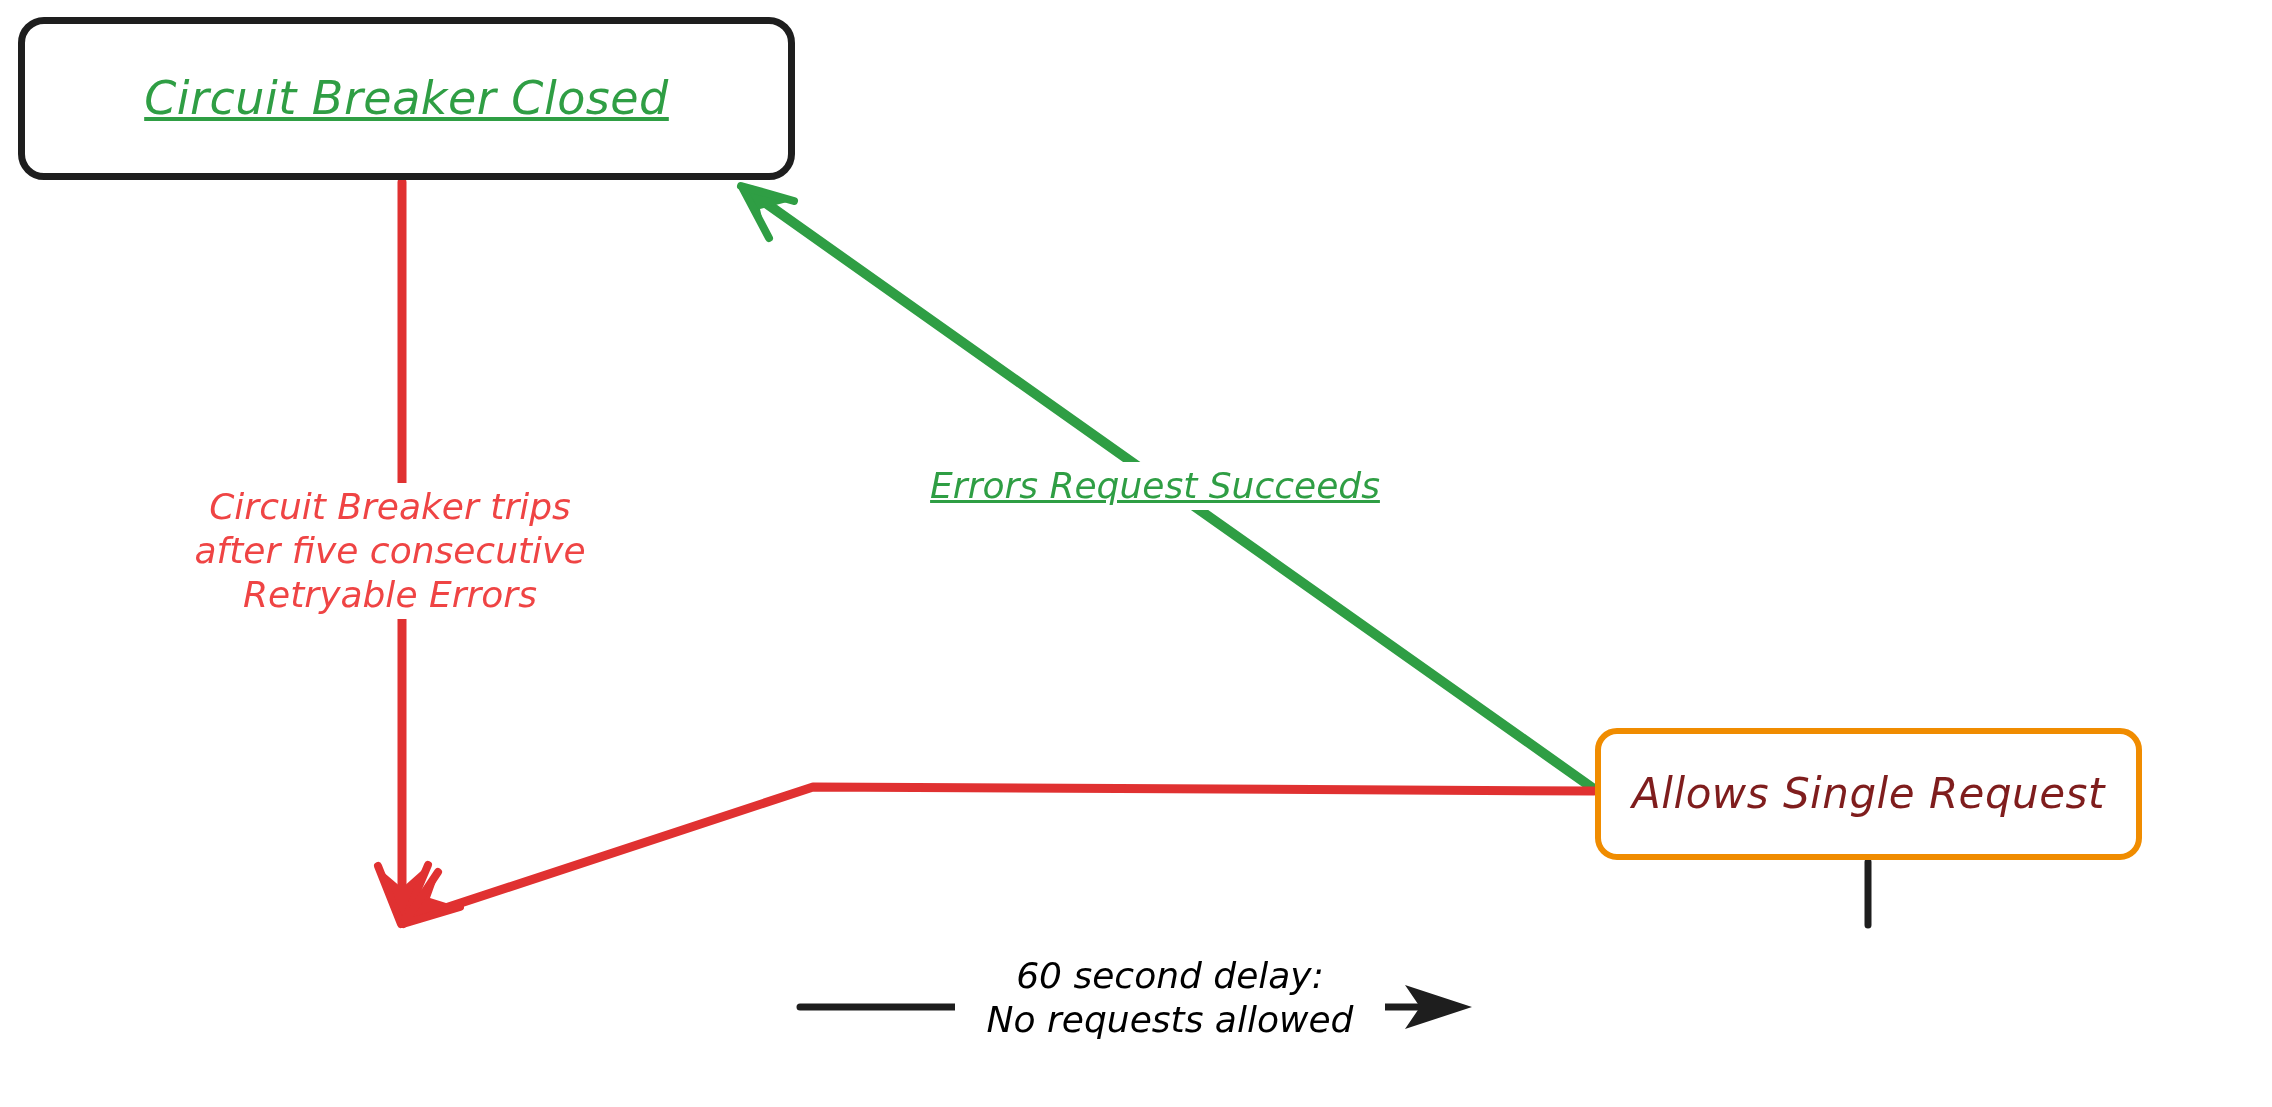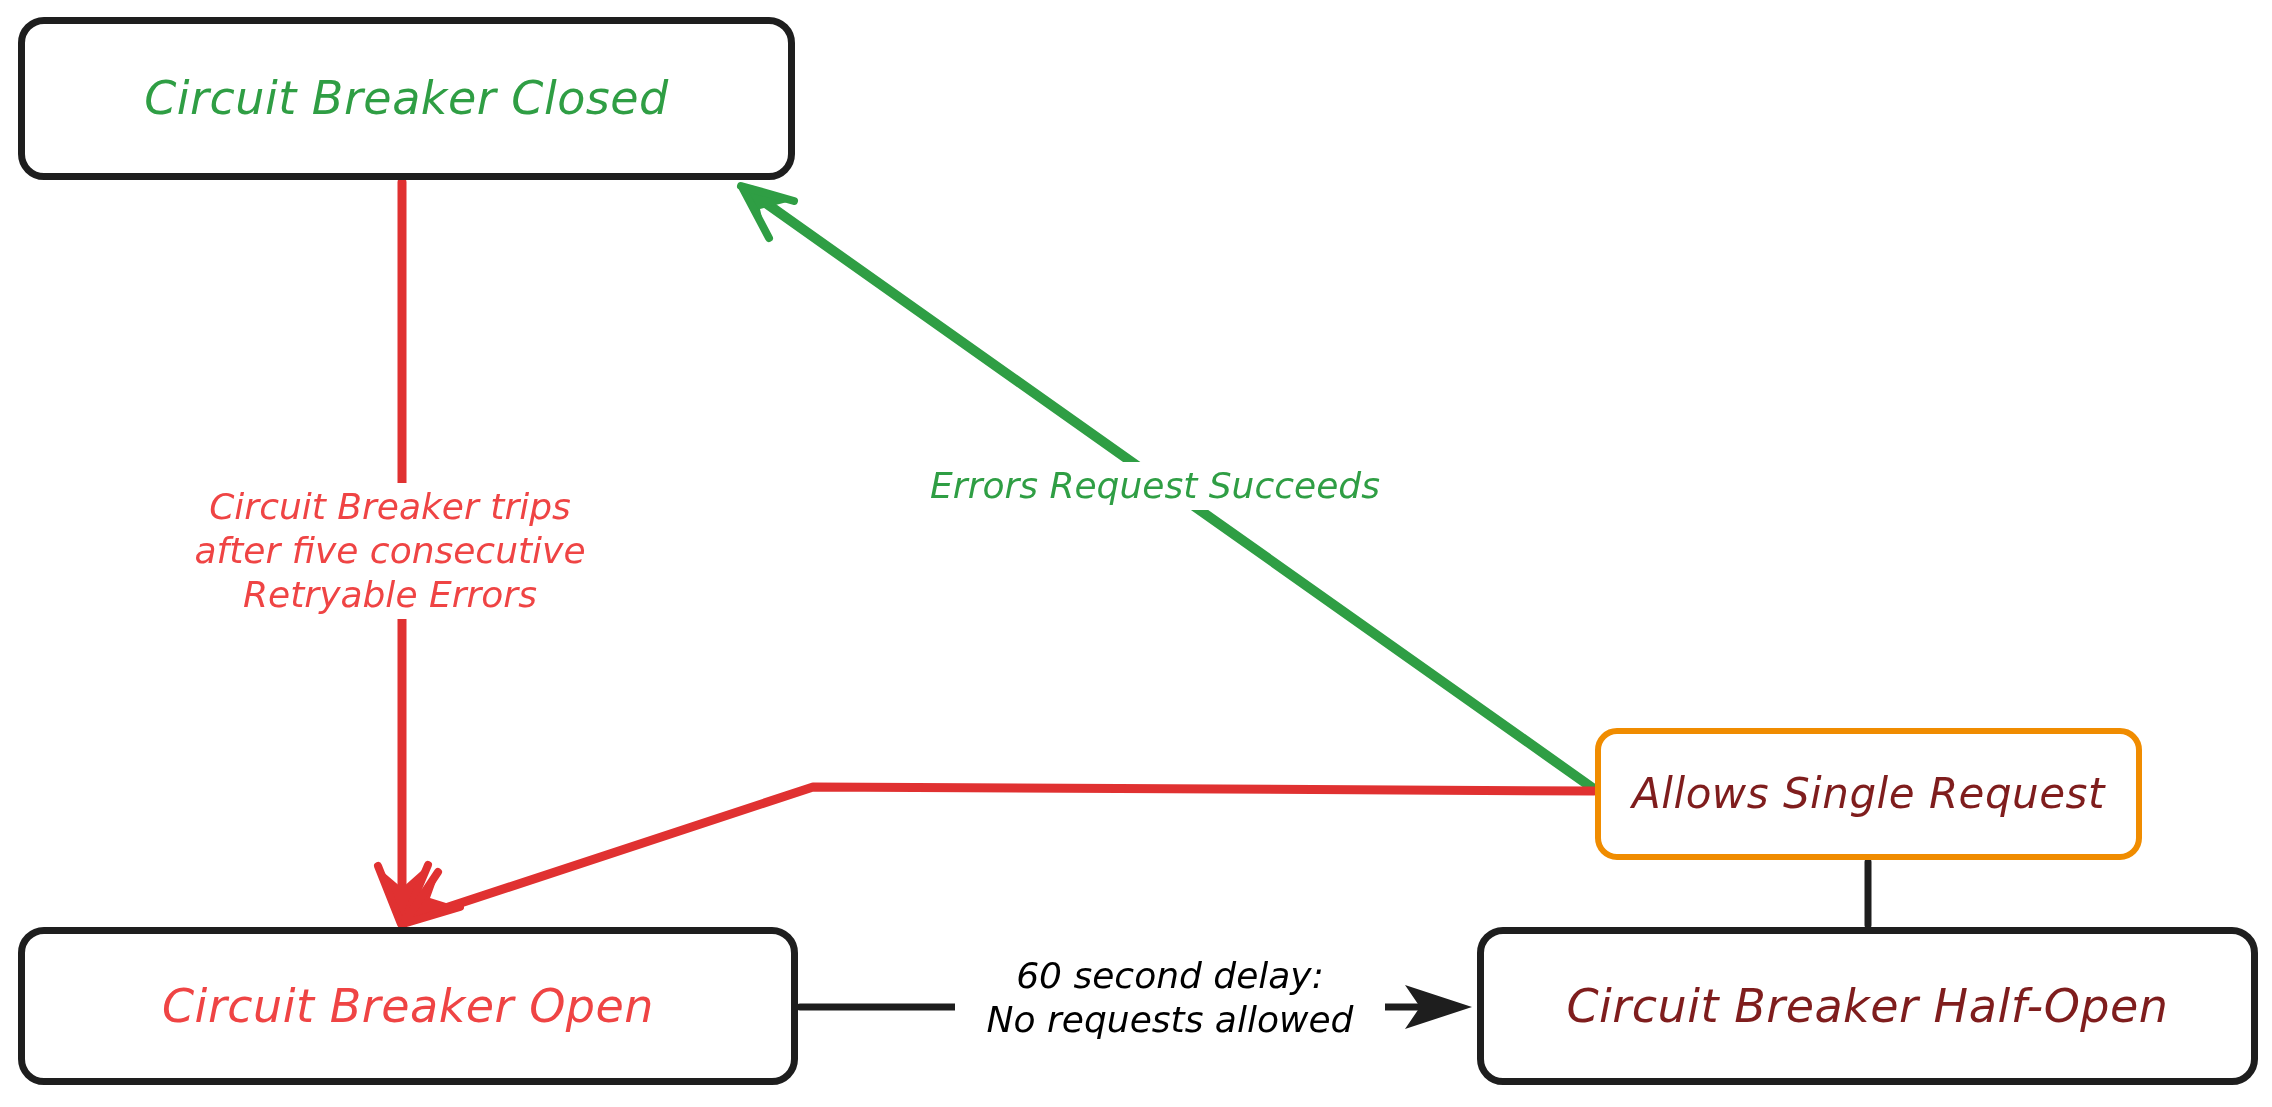--- a/index.html
+++ b/index.html
@@ -45,21 +45,21 @@
     border-radius: 22px;
   }
   .node-label {
     font-family: "DejaVu Sans", sans-serif;
     font-style: italic;
     font-weight: 400;
     letter-spacing: 0.5px;
     line-height: 1.15;
     white-space: nowrap;
   }
-  .lbl-green  { color: #2f9e44; }
+  .lbl-green  { color: #2f9e44; text-decoration: underline; }
   .lbl-red    { color: #ef4444; }
   .lbl-orange { color: #7f1d1d; }
   .lbl-black  { color: #000000; }
 
   .size-xl { font-size: 46px; }
   .size-lg { font-size: 42px; }
 
   .edge-label {
     position: absolute;
     font-family: "DejaVu Sans", sans-serif;
@@ -118,27 +118,21 @@
 
     <g>
       <path d="M1868,925 L1868,862" stroke="#1e1e1e" stroke-width="7" fill="none" stroke-linecap="round"></path>
     </g>
   </svg>
 
   <div class="node node-black" id="node-closed">
     <span class="node-label lbl-green size-xl">Circuit Breaker Closed</span>
   </div>
 
-  <div class="node node-black" id="node-open">
-    <span class="node-label lbl-red size-xl">Circuit Breaker Open</span>
-  </div>
 
-  <div class="node node-black" id="node-halfopen">
-    <span class="node-label lbl-orange size-xl">Circuit Breaker Half-Open</span>
-  </div>
 
   <div class="node node-orange" id="node-allows">
     <span class="node-label lbl-orange size-lg">Allows Single Request</span>
   </div>
 
   <div class="edge-label multiline lbl-red" id="label-trips">Circuit Breaker trips
 after five consecutive
 Retryable Errors</div>
 
   <div class="edge-label lbl-green" id="label-succeeds">Errors Request Succeeds</div>

